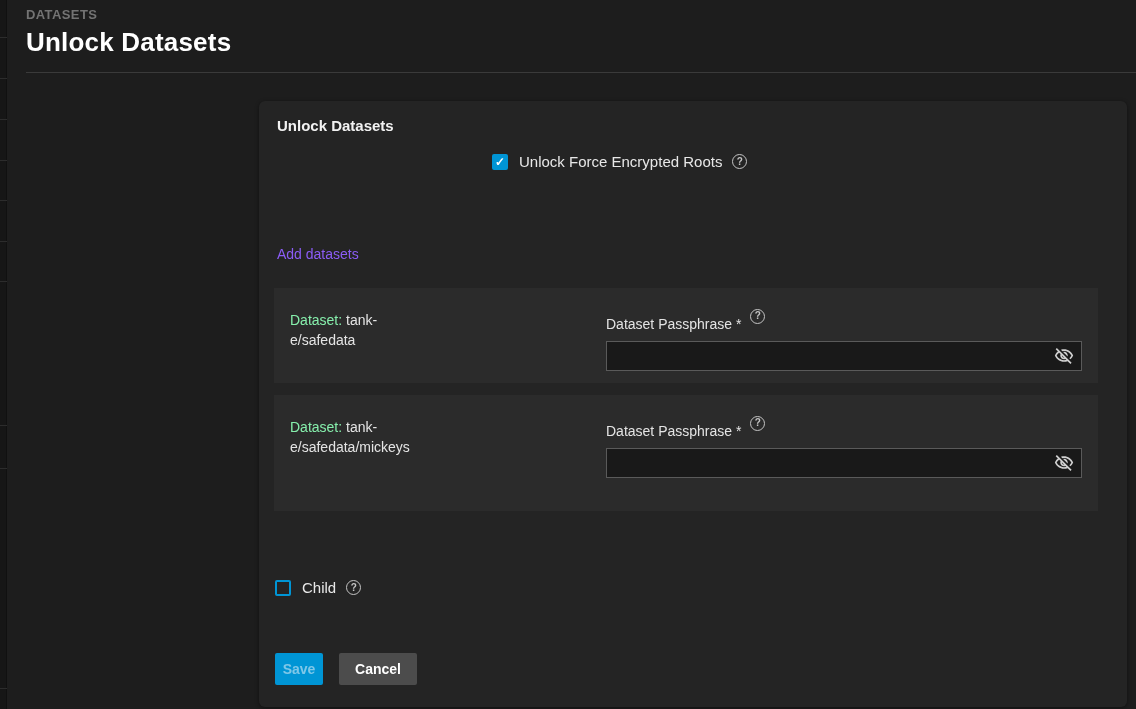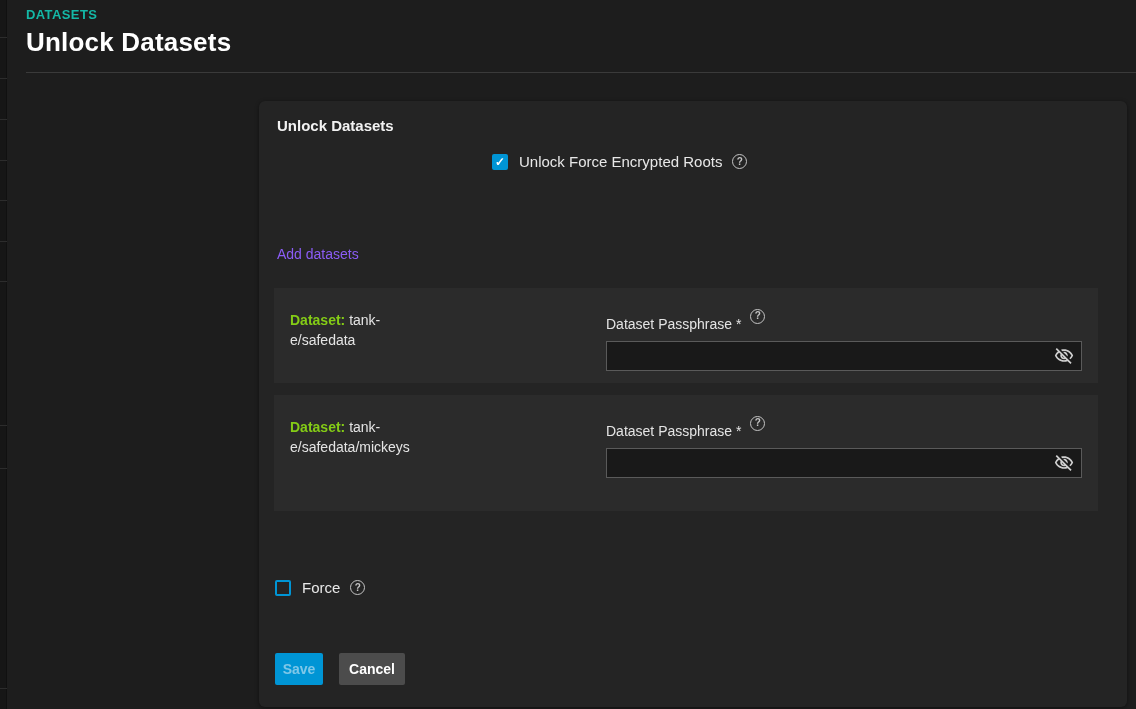--- a/index.html
+++ b/index.html
@@ -9,21 +9,21 @@
     background:#1d1d1d; overflow:hidden;
     -webkit-font-smoothing:antialiased;
   }
   
   .nav-strip { position:absolute; left:0; top:0; width:7px; height:709px; background:#161616; border-right:1px solid #101010; }
   .nav-strip .tick { position:absolute; left:0; width:7px; height:1px; background:#2c2c2c; }
 
   
   .breadcrumb {
     position:absolute; left:26px; top:7px;
-    color:#14b8a6; font-size:13px; font-weight:700; letter-spacing:.4px;
+    color:#737373; font-size:13px; font-weight:700; letter-spacing:.4px;
     cursor:pointer;
   }
   .page-title {
     position:absolute; left:26px; top:27px;
     color:#ffffff; font-size:26px; font-weight:700; letter-spacing:.2px;
   }
   .header-divider { position:absolute; left:26px; right:0; top:72px; height:1px; background:#3a3a3a; }
 
   
   .card {
@@ -57,21 +57,21 @@
 
   
   .row-panel { position:absolute; left:15px; width:824px; background:#2b2b2b; }
   .row-panel.p1 { top:187px; height:95px; }
   .row-panel.p2 { top:294px; height:116px; }
   .dataset-text {
     position:absolute; left:16px; top:22px; width:122px;
     color:#e4e4e4; font-size:14px; line-height:20px;
     overflow-wrap:break-word; word-break:break-word;
   }
-  .dataset-text .ds-label { font-weight:700; color:#84cc16; }
+  .dataset-text .ds-label { font-weight:400; color:#86efac; }
 
   .field-group { position:absolute; left:332px; top:12px; width:476px; }
   .field-label-row { display:flex; align-items:center; }
   .field-label { color:#e4e4e4; font-size:14px;margin-top:16px; }
   .field-label-row .help-icon { margin-left:9px; }
   .pass-wrap { position:relative; margin-top:9px; }
   .pass-input {
     width:476px; height:30px; background:#191919;
     border:1px solid #5a5a5a; border-radius:0;
     color:#e8e8e8; font-size:14px; padding:0 34px 0 8px; outline:none;
@@ -83,21 +83,21 @@
   }
   .eye-btn svg { fill:#cfcfcf; }
 
   
   .btn {
     position:absolute; top:552px; height:32px; border:none; border-radius:2px;
     font-family:"Liberation Sans", sans-serif; font-size:14px; font-weight:700;
     cursor:pointer;
   }
   .btn-save { left:16px; width:48px; background:#0095d5; color:rgba(230,240,248,.55); }
-  .btn-cancel { left:80px; width:66px; background:#4c4c4c; color:#ffffff; }
+  .btn-cancel { left:80px; width:78px; background:#4c4c4c; color:#ffffff; }
 </style>
 </head>
 <body>
 
 <div class="screen">
 
   <div class="nav-strip">
     <div class="tick" style="top:37px"></div>
     <div class="tick" style="top:78px"></div>
     <div class="tick" style="top:119px"></div>
@@ -163,21 +163,21 @@
             <svg viewBox="0 0 24 24" width="20" height="20">
                 <path d="M12 6c3.79 0 7.17 2.13 8.82 5.5-.59 1.22-1.42 2.27-2.41 3.12l1.41 1.41c1.39-1.23 2.49-2.77 3.18-4.53C21.27 7.11 17 4 12 4c-1.27 0-2.49.2-3.64.57l1.65 1.65C10.66 6.09 11.32 6 12 6zm-1.07 1.14L13 9.21c.57.25 1.03.71 1.28 1.28l2.07 2.07c.08-.34.14-.7.14-1.07C16.5 9.01 14.48 7 12 7c-.37 0-.72.05-1.07.14zM2.01 3.87l2.68 2.68C3.06 7.83 1.77 9.53 1 11.5 2.73 15.89 7 19 12 19c1.52 0 2.98-.29 4.32-.82l3.42 3.42 1.41-1.41L3.42 2.45 2.01 3.87zm7.5 7.5l2.61 2.61c-.04.01-.08.02-.12.02-1.38 0-2.5-1.12-2.5-2.5 0-.05.01-.08.01-.13zm-3.4-3.4l1.75 1.75c-.23.55-.36 1.15-.36 1.78 0 2.48 2.02 4.5 4.5 4.5.63 0 1.23-.13 1.77-.36l.98.98c-.88.24-1.8.38-2.75.38-3.79 0-7.17-2.13-8.82-5.5.7-1.43 1.72-2.61 2.93-3.53z"></path>
               </svg>
           </button>
         </div>
       </div>
     </div>
 
     <div class="cb-row force">
       <span class="checkbox unchecked"></span>
-      <span class="cb-label">Force</span>
+      <span class="cb-label">Child</span>
       <span class="help-icon">?</span>
     </div>
 
     <button class="btn btn-save" aria-disabled="true">Save</button>
     <button class="btn btn-cancel">Cancel</button>
 
   </div>
 </div>
 
 </body></html>

